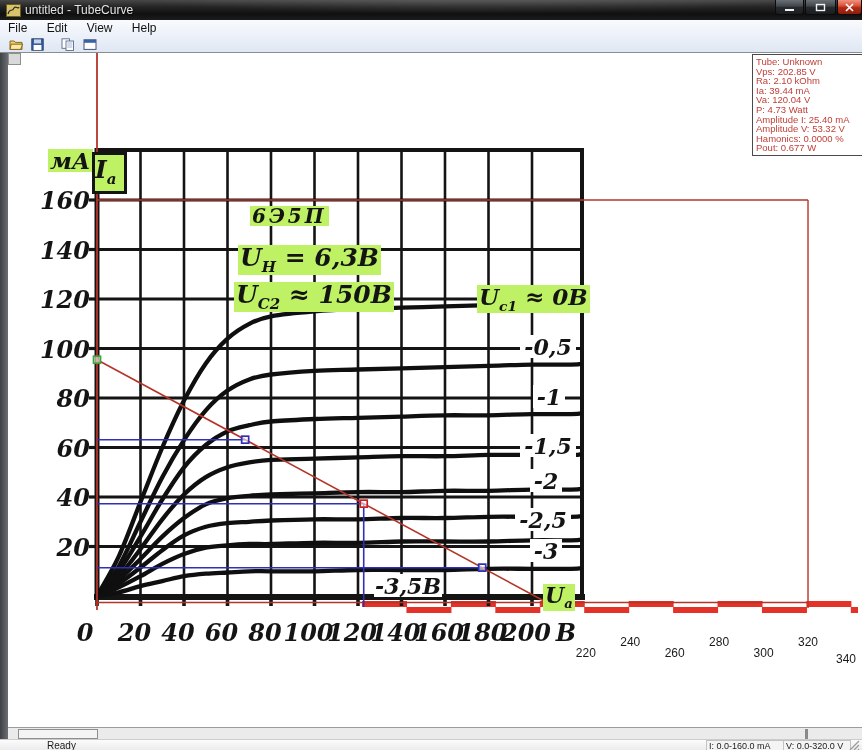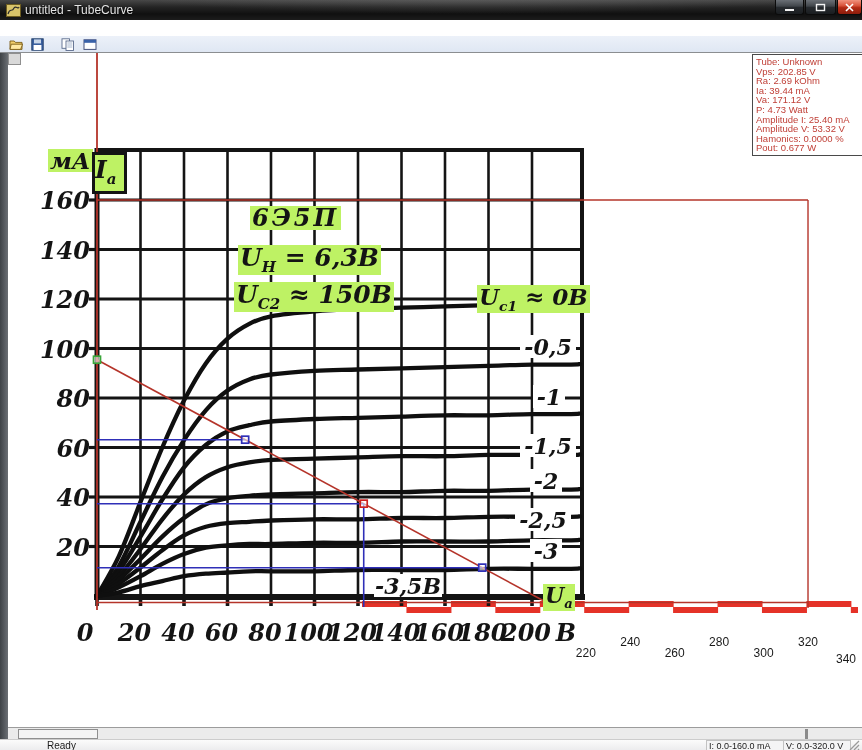--- a/index.html
+++ b/index.html
@@ -81,20 +81,26 @@
         <rect x="1.5" y="1.5" width="8" height="6" fill="none" stroke="#f2f2f2" stroke-width="1.4"></rect>
         </svg>
     </div>
     <div class="winbtn close">
       <svg width="11" height="9">
         <path d="M2 1 L9 8 M9 1 L2 8" stroke="#ffffff" stroke-width="1.6"></path>
         </svg>
     </div>
   </div>
 
+  <div class="menubar">
+    <span>File</span>
+    <span>Edit</span>
+    <span>View</span>
+    <span>Help</span>
+  </div>
 
   <div class="toolbar">
     <div class="tbtn tb1">
       <svg width="14" height="13">
         <path d="M1 3 h4.2 l1.2 1.4 H13 v7 H1 z" fill="#f2cf6b" stroke="#7a5c16" stroke-width="0.9"></path>
         <path d="M2.2 6.2 H13.6 L11.6 11.4 H1 z" fill="#ffe9a2" stroke="#7a5c16" stroke-width="0.9"></path>
       </svg>
     </div>
     <div class="tbtn tb2">
       <svg width="13" height="13">
@@ -242,44 +248,44 @@
         <rect x="360.216876" y="500.162472" width="7" height="7" fill="#ffffff" fill-opacity="0.6" stroke="#cc2020" stroke-width="1.7"></rect>
         <rect x="478.7019154" y="564.137452" width="7" height="7" fill="#ffffff" fill-opacity="0.6" stroke="#2f2fb8" stroke-width="1.7"></rect>
       </svg>
 
     <div class="scantext" style="left:40px;top:96px;font-size:23px;">мА</div>
 
     <div class="scantext iabox" style="left:84px;top:99px;font-size:25px;">
       <span>I</span><sub class="ssub">a</sub>
     </div>
 
-    <div class="scantext" style="left:242px;top:153px;font-size:24px;letter-spacing:3px;">6Э5П</div>
+    <div class="scantext" style="left:242px;top:153px;font-size:20px;letter-spacing:3px;">6Э5П</div>
 
     <div class="scantext" style="left:230px;top:192px;font-size:25px;">
       <span>U</span><sub class="ssub">Н</sub><span> = 6,3В</span>
     </div>
 
     <div class="scantext" style="left:226px;top:229px;font-size:25px;">
       <span>U</span><sub class="ssub">C2</sub><span> ≈ 150В</span>
     </div>
 
     <div class="scantext" style="left:469px;top:232px;font-size:23px;">
       <span>U</span><sub class="ssub">c1</sub><span> ≈ 0В</span>
     </div>
 
     <div class="scantext" style="left:535px;top:531px;font-size:22px;">
       <span>U</span><sub class="ssub">a</sub>
     </div>
 
     <div class="infobox" style="color: rgb(192, 64, 56);">
       <div>Tube: Unknown</div>
       <div>Vps: 202.85 V</div>
-      <div>Ra: 2.69 kOhm</div>
+      <div>Ra: 2.10 kOhm</div>
       <div>Ia: 39.44 mA</div>
-      <div>Va: 171.12 V</div>
+      <div>Va: 120.04 V</div>
       <div>P: 4.73 Watt</div>
       <div>Amplitude I: 25.40 mA</div>
       <div>Amplitude V: 53.32 V</div>
       <div>Hamonics: 0.0000 %</div>
       <div>Pout: 0.677 W</div>
     </div>
   </div>
 
   <div class="hscroll">
     <div class="hthumb"></div>

